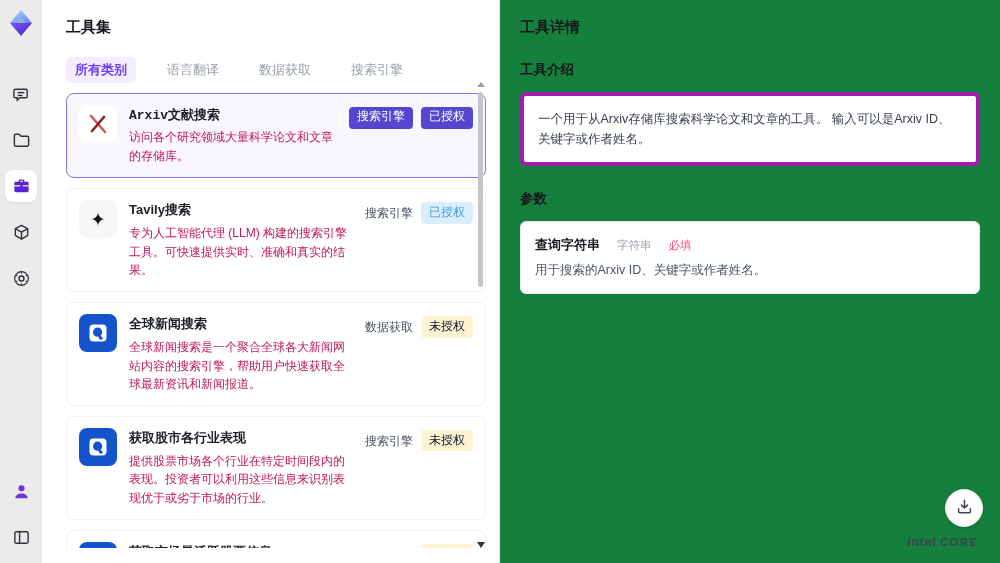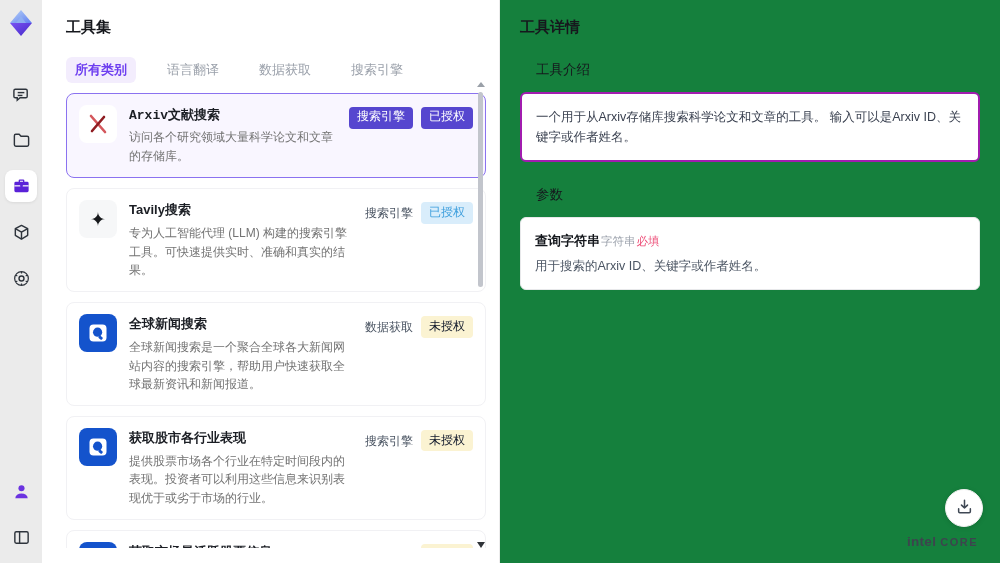--- a/index.html
+++ b/index.html
@@ -25,40 +25,40 @@
 
   .cards { margin-top:10px; display:flex; flex-direction:column; gap:10px; height:455px; overflow:hidden; }
   .card { display:flex; gap:12px; padding:11px 12px; border:1px solid #f1f1f4; border-radius:8px; background:#fff; cursor:pointer; }
   .card.selected { border:1.5px solid #8b72f0; background:#f9f6ff;font-family:Liberation Mono, monospace; }
   .c-icon { width:38px; height:38px; border-radius:8px; background:#f6f7f8; display:flex; align-items:center; justify-content:center; flex-shrink:0; overflow:hidden; }
   .card.selected .c-icon { background:#ffffff; }
   .c-icon.ic-blue { background:#1453cc; }
   .star-glyph { font-size:19px; color:#17191c; line-height:1; }
   .c-body { flex:1; min-width:0; }
   .c-title { font-size:13px; font-weight:bold; color:#1b1e24; margin-top:1px; }
-  .c-desc { font-size:12px; color:#737373; line-height:1.55; margin-top:5px; }
+  .c-desc { font-size:12px; color:#be185d; line-height:1.55; margin-top:5px; }
   .c-tags { display:flex; gap:8px; flex-shrink:0; align-items:flex-start; padding-top:2px; }
   .tag { font-size:12px; padding:3px 8px; border-radius:4px; white-space:nowrap; line-height:1.3; }
   .tag-solid { background:#5646cf; color:#ffffff; }
   .tag-blue { background:#d9edfb; color:#3e9fdd; }
   .tag-yellow { background:#fbf3d2; color:#0f172a; }
   .cat-text { font-size:12px; color:#4b5563; padding:3px 0; white-space:nowrap; }
 
   
   .scrollbar { position:absolute; top:88px; right:15px; width:6px; height:462px; }
   .sb-thumb { position:absolute; top:4px; left:0; width:5px; height:195px; background:#c2c5cc; border-radius:3px; }
   .sb-up { position:absolute; top:-6px; left:-1px; width:0; height:0; border-left:4px solid transparent; border-right:4px solid transparent; border-bottom:5px solid #9aa0a8; }
   .sb-down { position:absolute; bottom:2px; left:-1px; width:0; height:0; border-left:4px solid transparent; border-right:4px solid transparent; border-top:6px solid #2f3338; }
 
   
   .right-panel { flex:1; background:#15803d; padding:18px 20px 0 20px; }
-  .section-heading { font-size:13.5px; font-weight:normal; color:#16181d; margin-top:24px;margin-left:16px; }
-  .intro-box { margin-top:13px; border:2px solid #a21caf; border-radius:6px; background:#fff; padding:13px 14px; font-size:12.5px; color:#3a4150; line-height:1.6; }
+  .section-heading { font-size:13.5px; font-weight:bold; color:#16181d; margin-top:24px; }
+  .intro-box { margin-top:13px; border:4px solid #a21caf; border-radius:6px; background:#fff; padding:13px 14px; font-size:12.5px; color:#3a4150; line-height:1.6; }
   .param-box { margin-top:13px; border:1px solid #e7e8ea; border-radius:6px; background:#fff; padding:14px; }
-  .param-head { display:flex; align-items:baseline; gap:1px; }
+  .param-head { display:flex; align-items:baseline; gap:17px; }
   .param-name { font-size:13px; font-weight:bold; color:#15181d; }
   .param-type { font-size:11.5px; color:#9ca2ac; }
   .param-req { font-size:11.5px; color:#ed4e78; }
   .param-desc { margin-top:8px; font-size:12.5px; color:#4b5563; }
 
   
   .fab { position:absolute; right:17px; bottom:36px; width:38px; height:38px; border-radius:50%; background:#fff; border:1px solid #efefef; box-shadow:0 1px 5px rgba(0,0,0,.13); display:flex; align-items:center; justify-content:center; cursor:pointer; }
   .brand { position:absolute; right:22px; bottom:14px; display:flex; align-items:baseline; gap:4px; color:#3d444e; }
   .brand .b1 { font-size:13.5px; font-weight:bold; letter-spacing:.3px; }
   .brand .b2 { font-size:11px; font-weight:700; letter-spacing:1.5px; }

